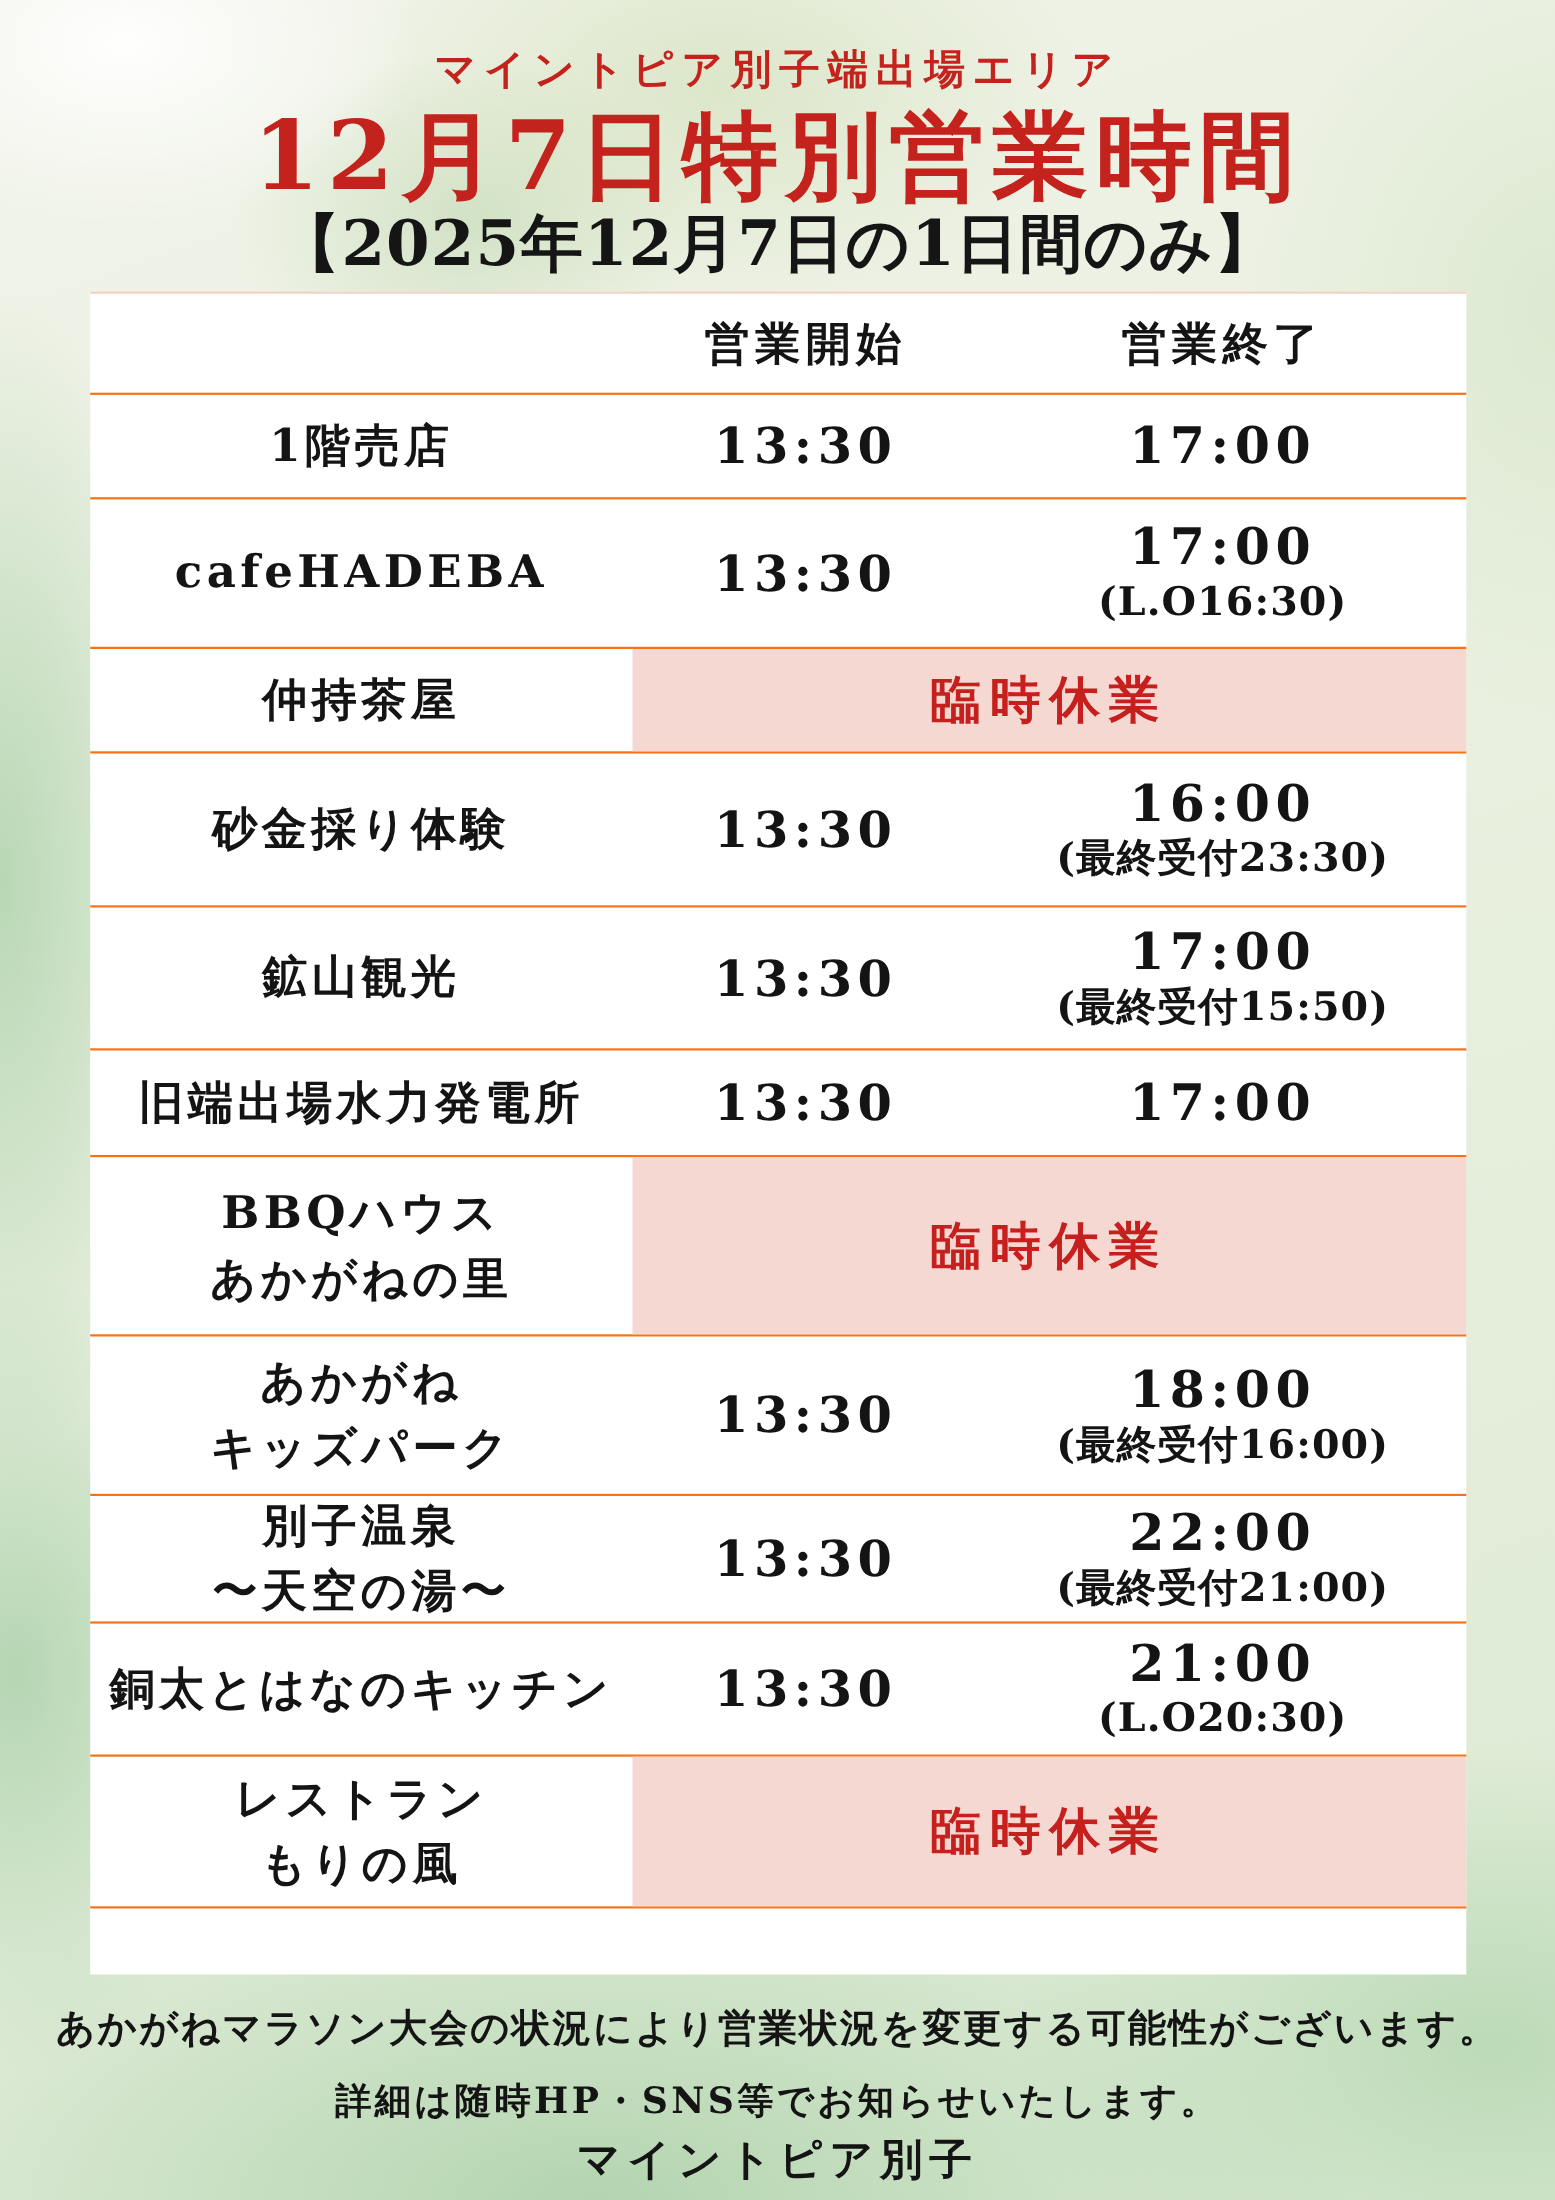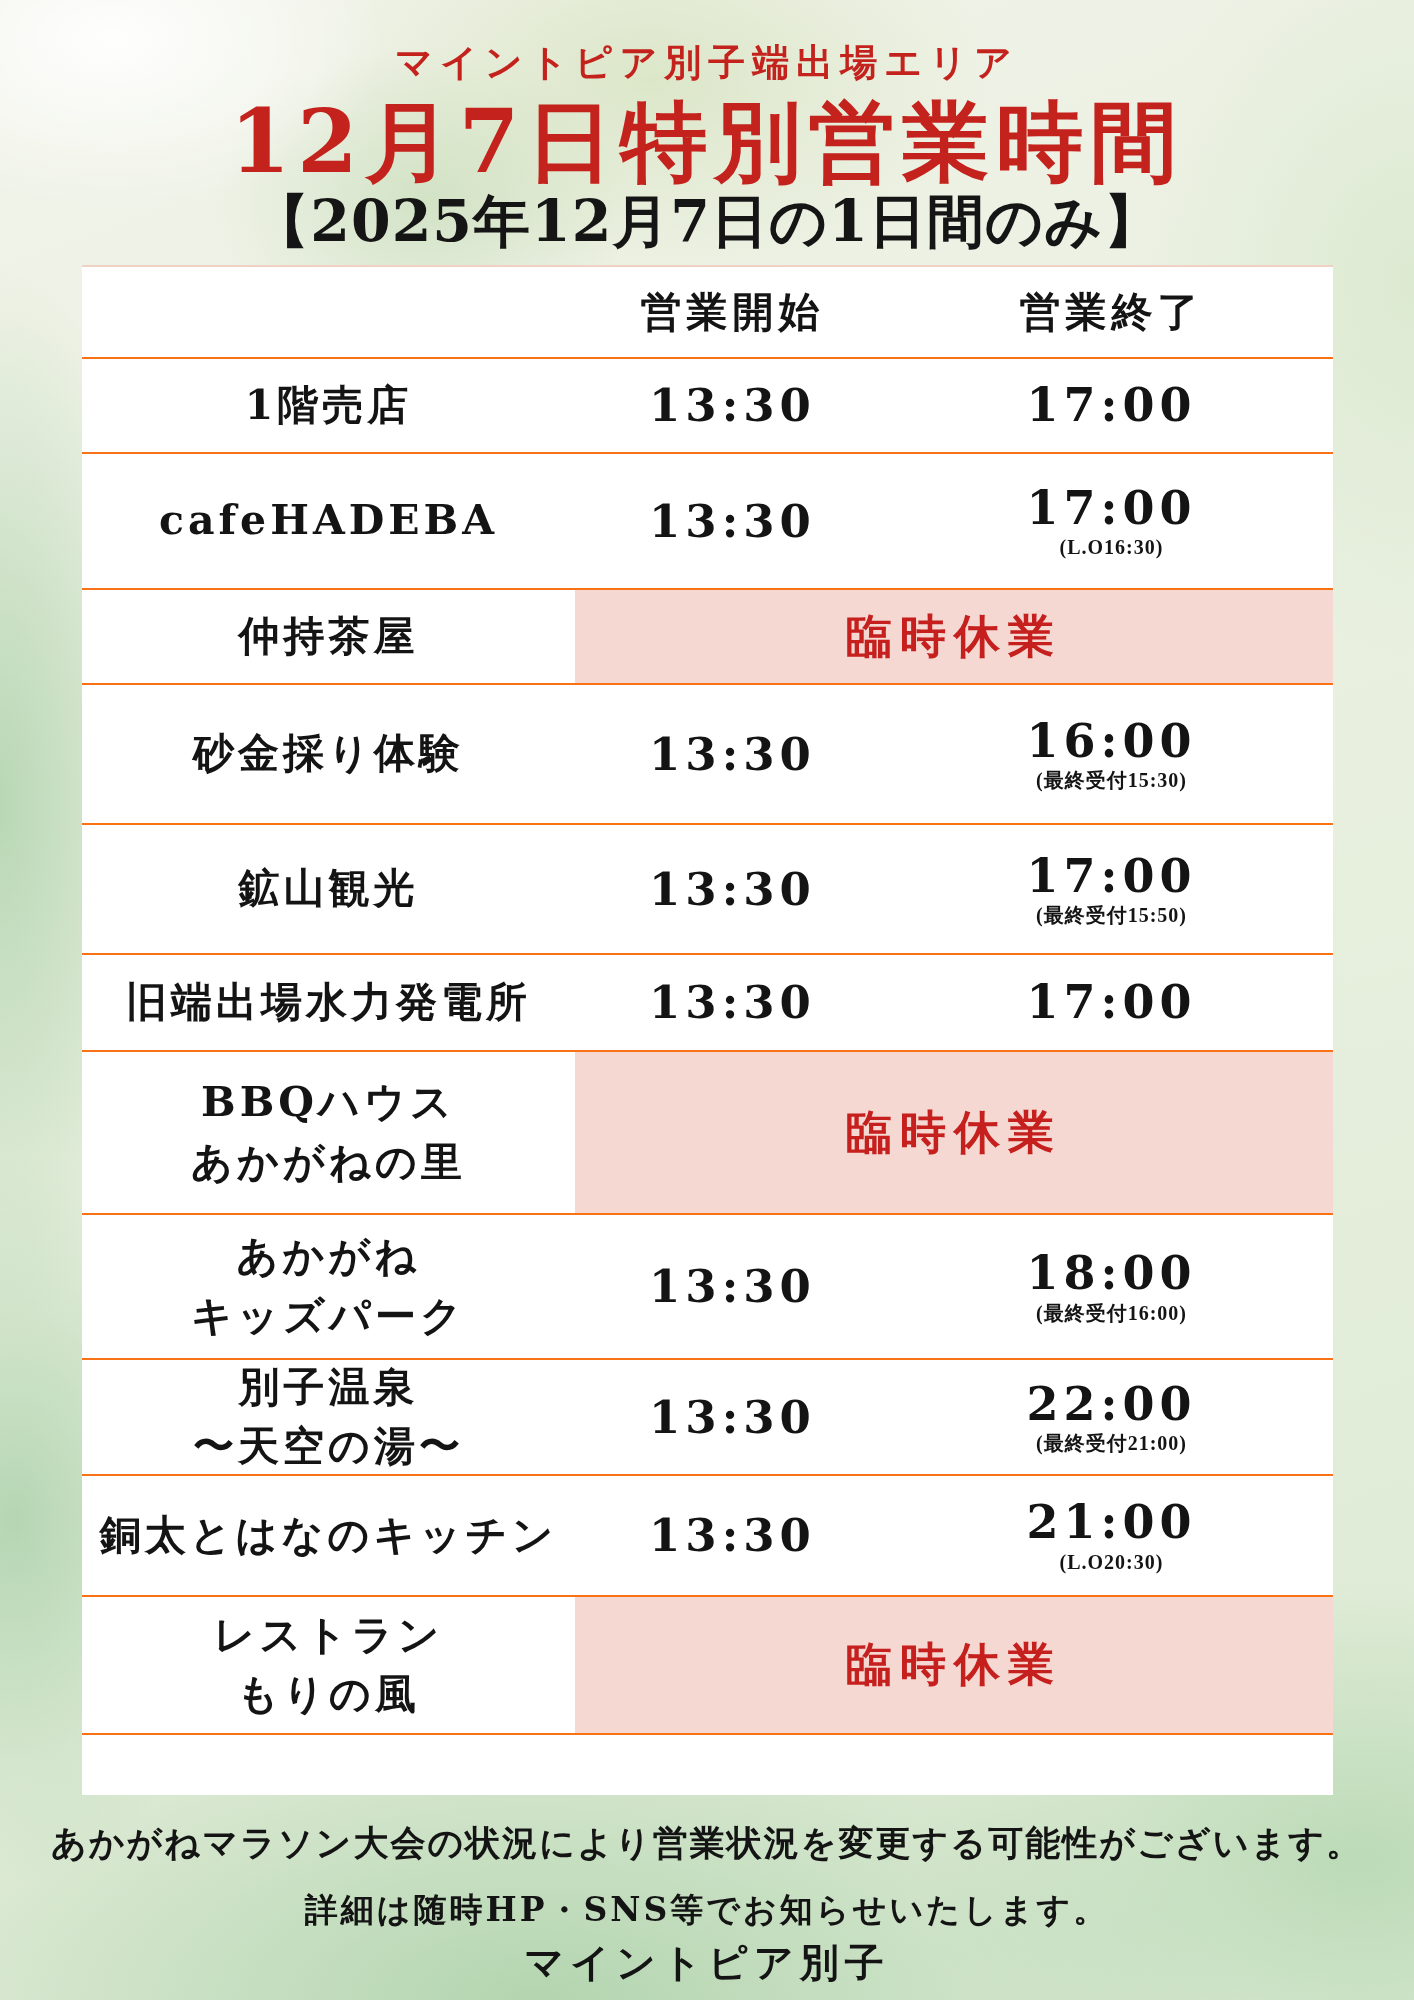--- a/index.html
+++ b/index.html
@@ -64,21 +64,21 @@
     display:flex;flex-direction:column;
     align-items:center;justify-content:center;
     box-sizing:border-box;
     color:#141414;
   }
   .c-name{width:493px;font-size:41px;font-weight:bold;letter-spacing:4px;
           white-space:pre-line;text-align:center;line-height:1.45;}
   .c-start{width:315px;font-size:45px;font-weight:bold;letter-spacing:5px;}
   .c-end{width:443px;}
   .end-main{font-size:46px;font-weight:bold;letter-spacing:5px;line-height:1.15;}
-  .end-sub{font-size:20px;font-weight:bold;letter-spacing:1px;line-height:1.3;font-family:Liberation Serif, serif;}
+  .end-sub{font-size:36px;font-weight:bold;letter-spacing:1px;line-height:1.3;}
   .end-sub:empty{display:none;}
 
   .c-closed{
     width:758px;
     background:#f5d8d2;
     font-size:46px;font-weight:bold;color:#c5201d;
     letter-spacing:8px;
   }
   .hdr-cell{font-size:41px;font-weight:bold;letter-spacing:5px;color:#141414;}
 
@@ -124,21 +124,21 @@
     <div class="row h2">
       <div class="cell c-name">仲持茶屋</div>
       <div class="cell c-closed">臨時休業</div>
     </div>
 
     <div class="row h3">
       <div class="cell c-name">砂金採り体験</div>
       <div class="cell c-start">13:30</div>
       <div class="cell c-end">
         <div class="end-main">16:00</div>
-        <div class="end-sub">(最終受付15:30)</div>
+        <div class="end-sub">(最終受付23:30)</div>
       </div>
     </div>
 
     <div class="row h4">
       <div class="cell c-name">鉱山観光</div>
       <div class="cell c-start">13:30</div>
       <div class="cell c-end">
         <div class="end-main">17:00</div>
         <div class="end-sub">(最終受付15:50)</div>
       </div>

